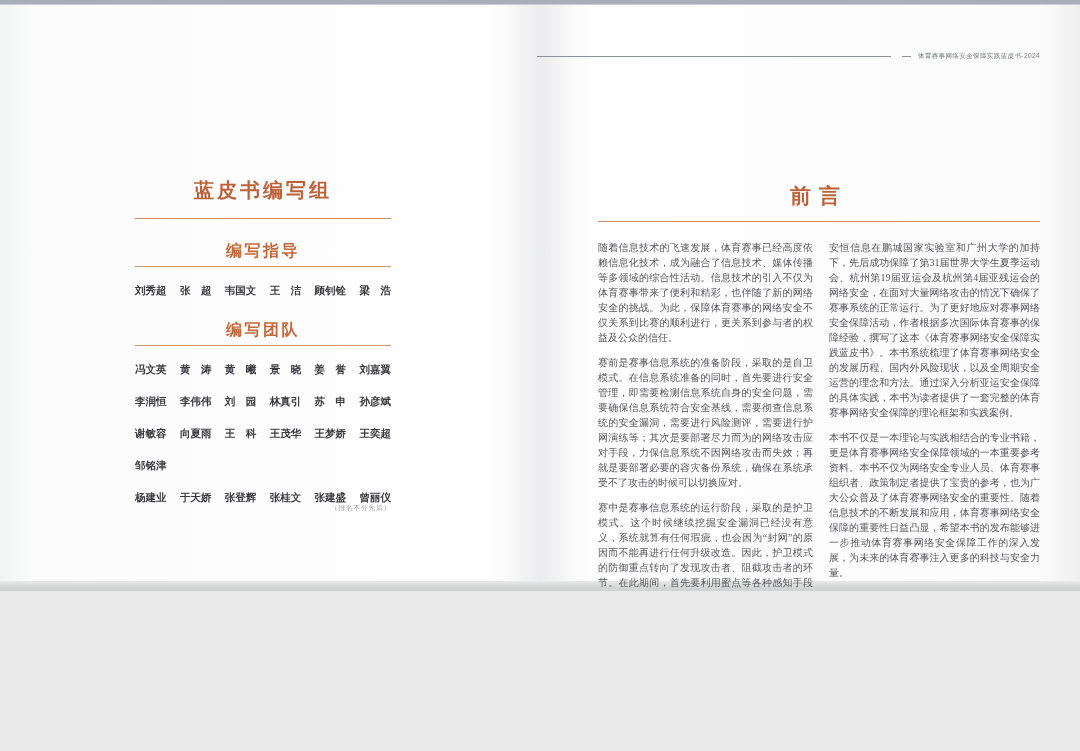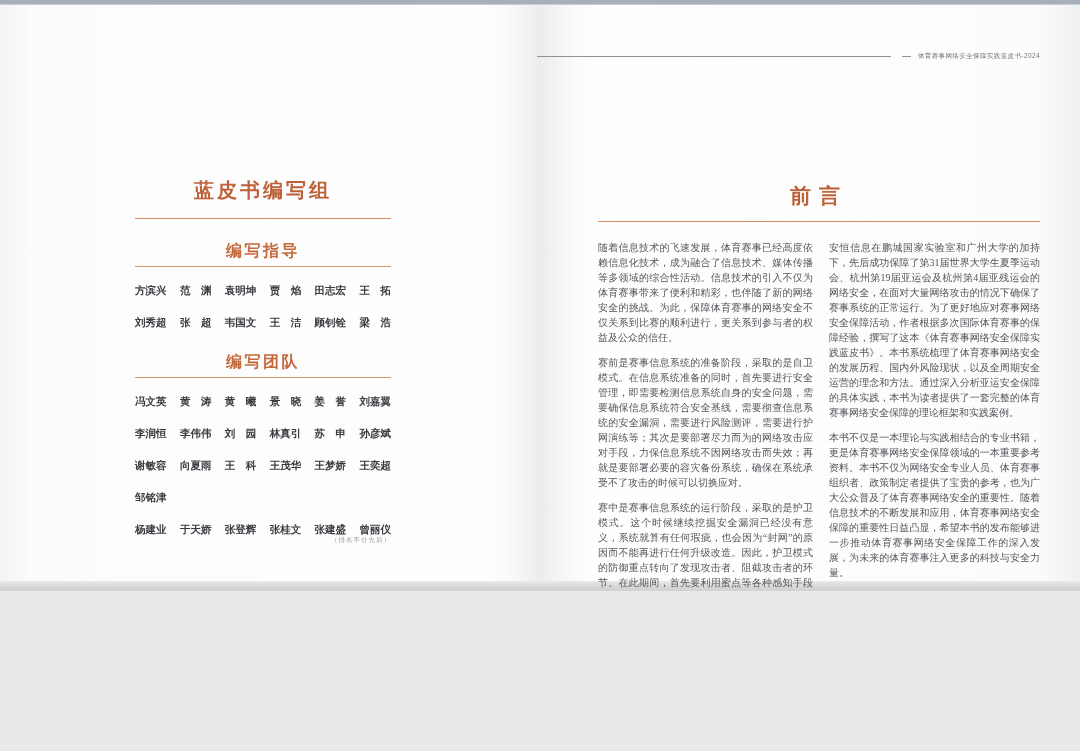--- a/index.html
+++ b/index.html
@@ -61,28 +61,20 @@
   </div>
 
   <section class="left-page">
     <h1 class="lp-title">蓝皮书编写组</h1>
     <div class="orange-rule lp-title-rule"></div>
     <div>
         <div class="lp-section">
           <h2 class="sec-heading">编写指导</h2>
           <div class="orange-rule sec-rule"></div>
           <div class="rows">
-            <div class="name-row">
-              <span class="name">方滨兴</span>
-              <span class="name">范　渊</span>
-              <span class="name">袁明坤</span>
-              <span class="name">贾　焰</span>
-              <span class="name">田志宏</span>
-              <span class="name">王　拓</span>
-            </div>
             <div class="name-row">
               <span class="name">刘秀超</span>
               <span class="name">张　超</span>
               <span class="name">韦国文</span>
               <span class="name">王　洁</span>
               <span class="name">顾钊铨</span>
               <span class="name">梁　浩</span>
             </div>
           </div>
         </div>

